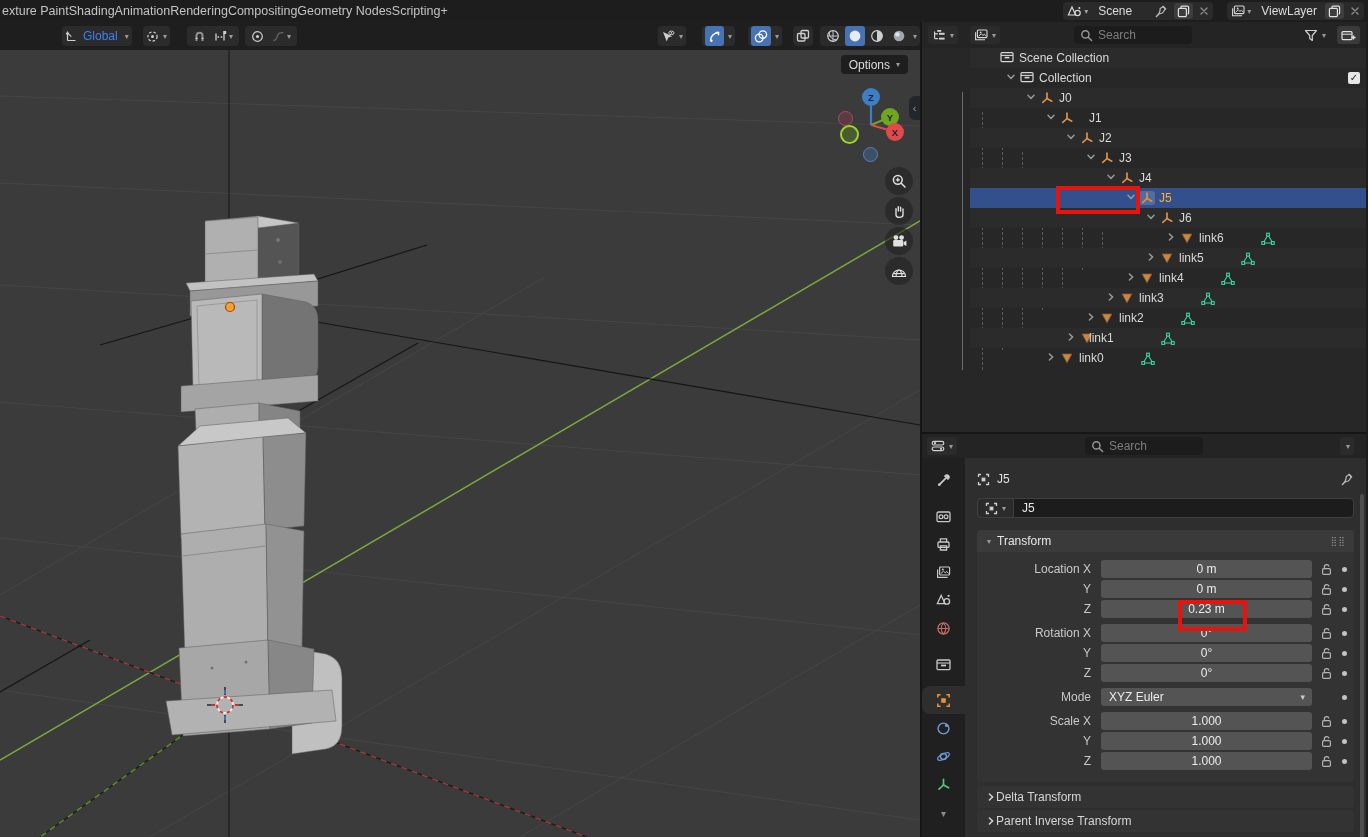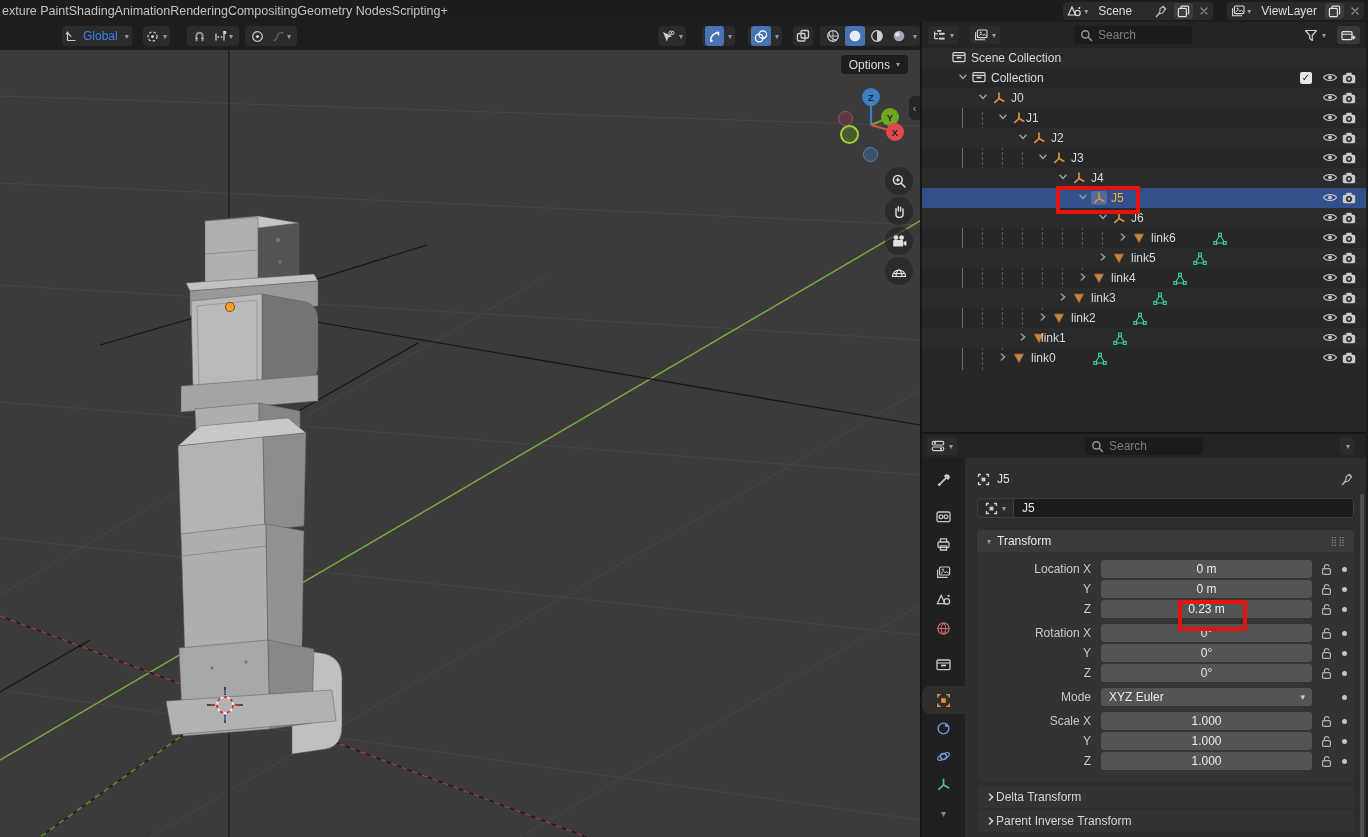--- a/index.html
+++ b/index.html
@@ -46,21 +46,21 @@
     display:flex; align-items:center; justify-content:center; }
 
   
   .right-col { width:444px; display:flex; flex-direction:column; }
   .outliner { height:410px; background:#272727; }
   .ol-header { height:26px; background:#242424; position:relative; }
   .hbtn { position:absolute; top:4px; height:18px; background:#2b2b2b; border-radius:3px;
     display:flex; align-items:center; padding:0 4px; gap:2px; }
   .search { position:absolute; top:4px; height:18px; background:#1c1c1c; border-radius:4px;
     display:flex; align-items:center; padding:0 6px; gap:5px; color:#7d7d7d; }
-  .ol-tree { position:relative; height:384px; overflow:hidden; }
+  .ol-tree { position:relative; height:384px; overflow:hidden;padding-left:48px; }
   .ol-row { position:relative; height:20px; }
   .ol-row:nth-child(odd) { background:#2b2b2b; }
   .ol-row.sel { background:#33508c; }
   .ol-row .rchev { position:absolute; top:4px; width:12px; color:#9a9a9a; }
   .ol-row .ricon { position:absolute; top:3px; width:16px; text-align:center; }
   .ol-row .ricon.badge { background:rgba(255,255,255,.16); border-radius:3px; }
   .ol-row .rlabel { position:absolute; top:3px; color:#d9d9d9; white-space:nowrap; }
   .ol-row.sel .rlabel { color:#ffb02e; }
   .ol-row .mdata { position:absolute; top:4px; }
   .ol-row .reye { position:absolute; top:4px; left:400px; }
@@ -639,21 +639,21 @@
               </span>
               <span class="ricon i " style="left:89px">
                 <svg width="14" height="14" viewBox="0 0 14 14">
                   <g stroke="#df8f45" stroke-width="1.7" stroke-linecap="round" fill="none">
                     <path d="M7 7.5 7 2.2"></path>
                     <path d="M7 7.5 2.8 11.4"></path>
                     <path d="M7 7.5 11.8 10.2"></path>
                   </g>
                 </svg>
               </span>
-              <span class="rlabel" style="left:104px">J1</span>
+              <span class="rlabel" style="left:119px">J1</span>
               <span class="reye i">
                 <svg width="16" height="11" viewBox="0 0 16 11">
                   <path d="M1.5 5.5 C4 1.5 12 1.5 14.5 5.5 C12 9.5 4 9.5 1.5 5.5 Z" fill="none" stroke="#c9c9c9" stroke-width="1.2"></path>
                   <circle cx="8" cy="5.5" r="2" fill="#c9c9c9"></circle>
                 </svg>
               </span>
               <span class="rcam i">
                 <svg width="14" height="12" viewBox="0 0 14 12">
                   <rect x="0.8" y="2.8" width="12.4" height="8.4" rx="1.6" fill="#c9c9c9"></rect>
                   <circle cx="7" cy="7" r="3" fill="#272727"></circle>

